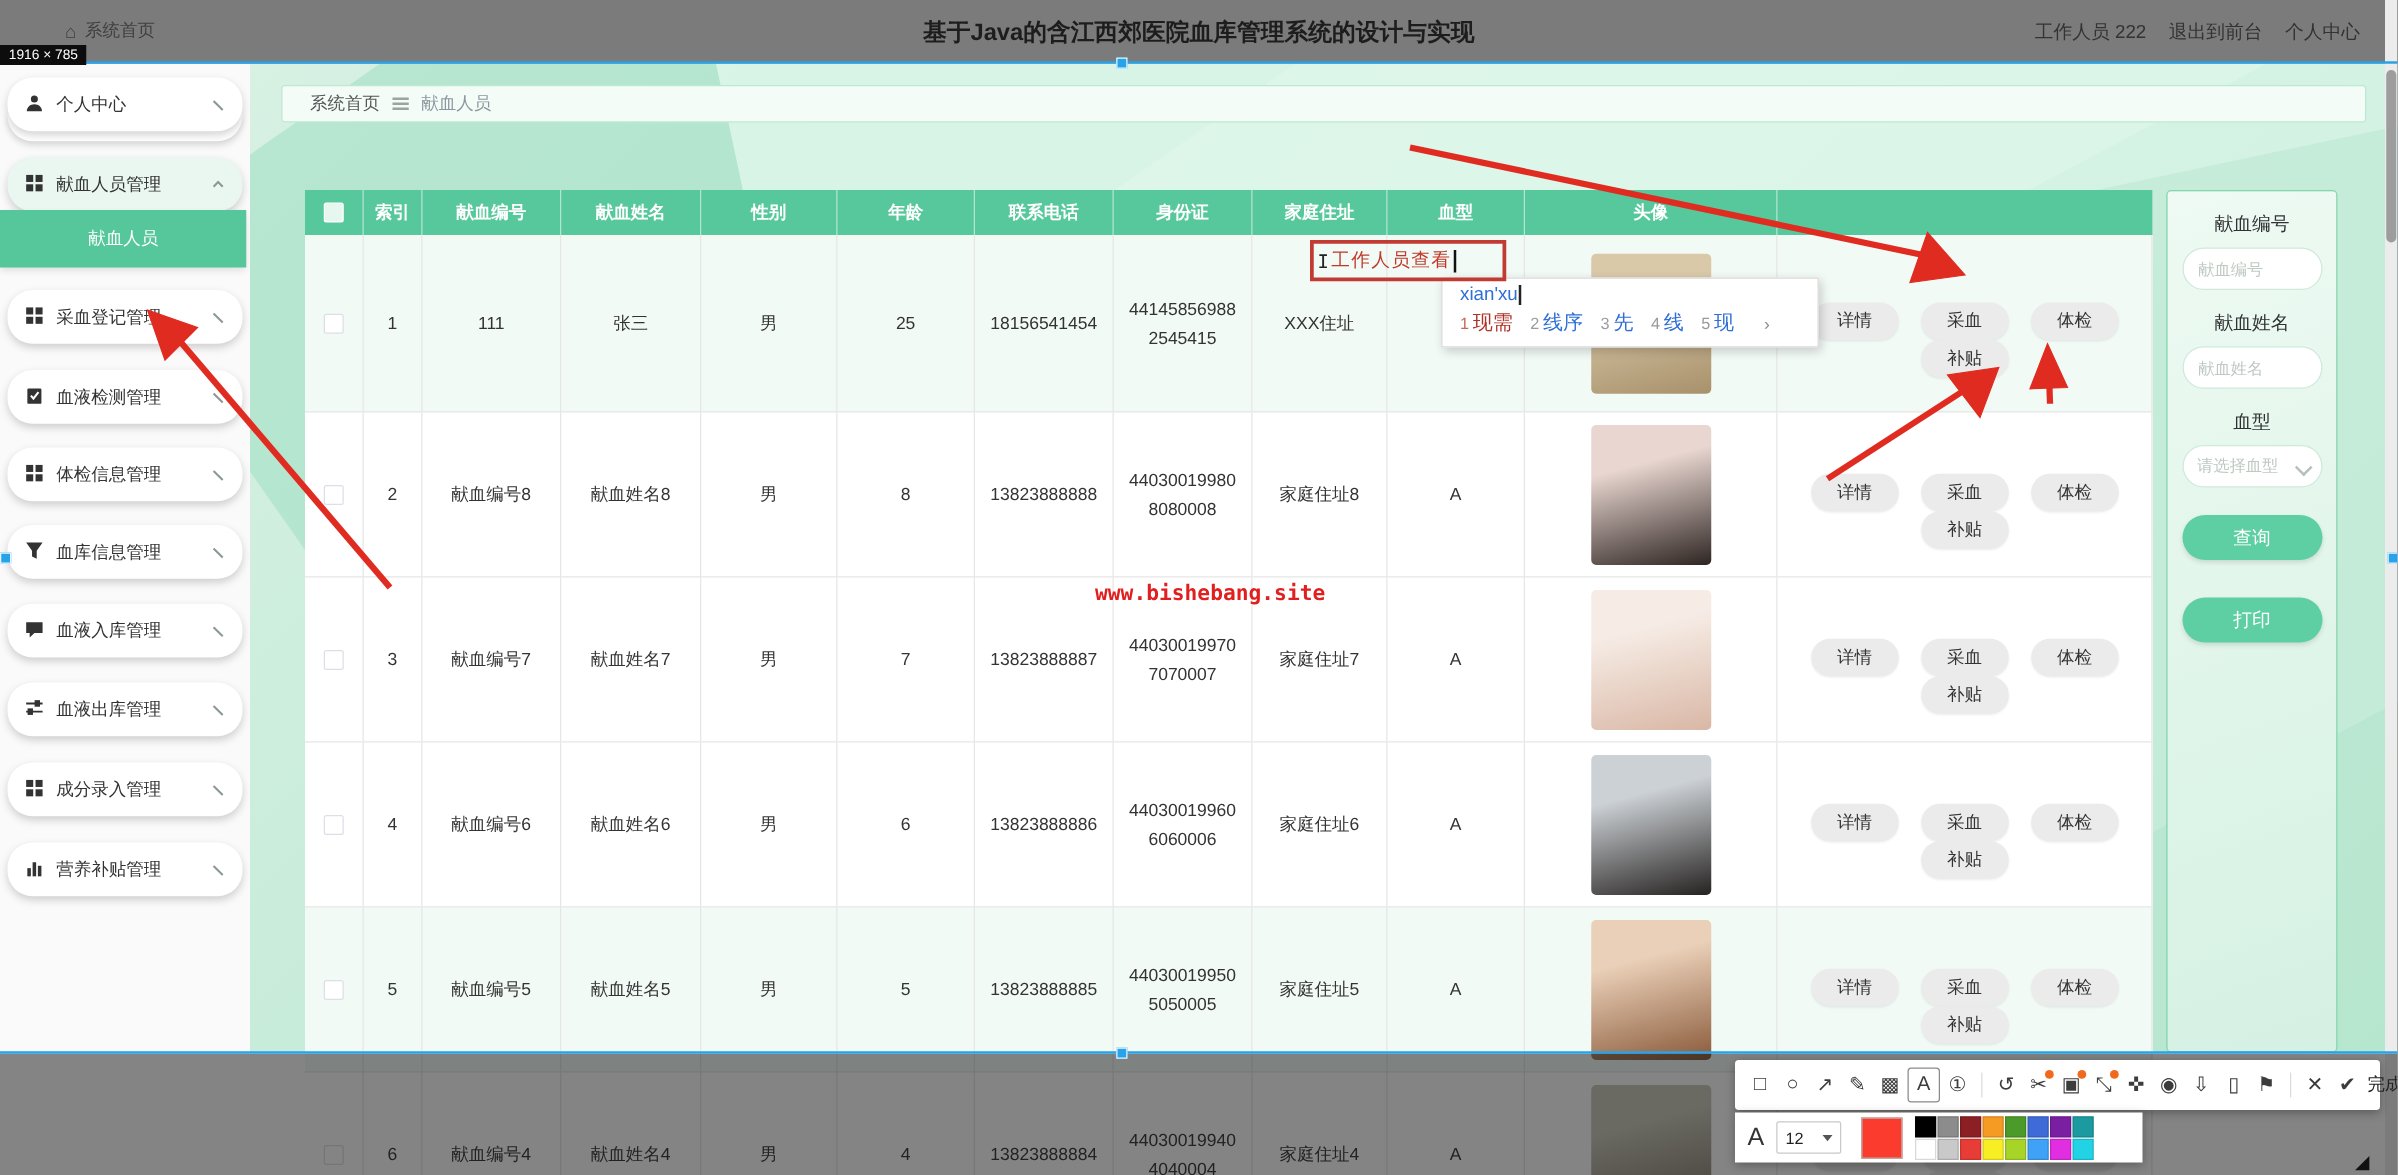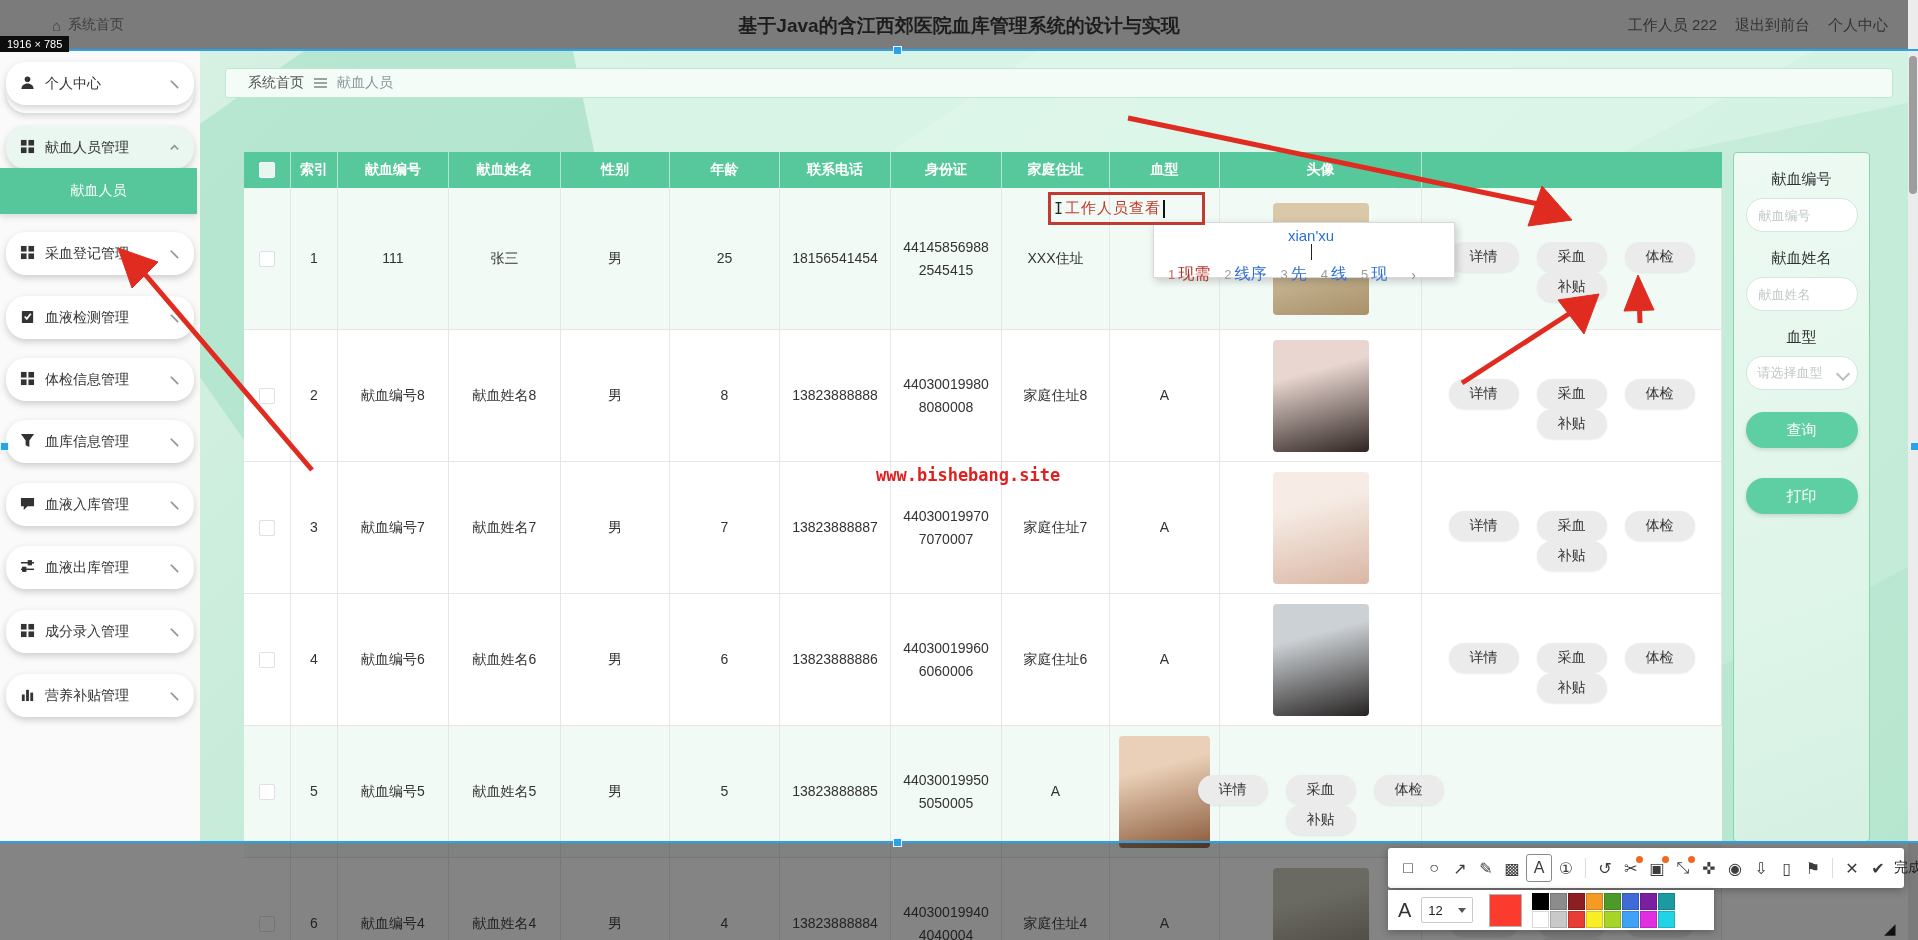--- a/index.html
+++ b/index.html
@@ -87,21 +87,21 @@
   #red-box{left:1048px;top:192px;width:157px;height:33px;border:3px solid #c23b33;z-index:20;
     display:flex;align-items:center;padding-left:3px;box-sizing:border-box;background:transparent;}
   #red-box .ibeam{color:#222;font-size:15px;margin-right:2px;font-family:"DejaVu Sans Mono",monospace;}
   #red-box .txt{color:#c0392b;font-size:15px;letter-spacing:1px;}
   #red-box .caret{width:1.5px;height:18px;background:#111;margin-left:2px;}
   #arrow-layer{left:0;top:0;width:1918px;height:940px;z-index:21;pointer-events:none;}
 
   
   #ime{left:1153px;top:222px;width:302px;height:56px;background:#fff;border:1px solid #d9d9d9;
     box-shadow:2px 3px 8px rgba(0,0,0,.2);z-index:15;box-sizing:border-box;padding:4px 0 0 14px;}
-  #ime .comp{color:#2f6fd6;font-size:15px;display:flex;align-items:center;flex-direction:column;}
+  #ime .comp{color:#2f6fd6;font-size:15px;display:flex;align-items:center;}
   #ime .comp .caret{width:1.5px;height:16px;background:#222;margin-left:1px;}
   #ime .cands{display:flex;align-items:center;margin-top:4px;font-size:16px;gap:14px;}
   .cand .n{color:#9b9b9b;font-size:13px;margin-right:3px;}
   .cand .t{color:#2f6fd6;}
   .cand.first .n{color:#c56a5a;}
   .cand.first .t{color:#b03128;}
   #ime .more{color:#8a8a8a;margin-left:10px;font-size:14px;}
 
   
   #bottom-dim{left:0;top:843px;width:1918px;height:97px;background:rgba(20,20,20,.52);z-index:30;}
@@ -407,20 +407,21 @@
           <div class="tcell">
             <div class="cb"></div>
           </div>
           <div class="tcell">5</div>
           <div class="tcell">献血编号5</div>
           <div class="tcell">献血姓名5</div>
           <div class="tcell">男</div>
           <div class="tcell">5</div>
           <div class="tcell">13823888885</div>
           <div class="tcell">440300199505050005</div>
+          <div class="tcell">家庭住址5</div>
           <div class="tcell">A</div>
           <div class="tcell">
             <div class="avatar" style="background:linear-gradient(165deg,#ead0b8 30%,#8a5a3a)"></div>
           </div>
           <div class="tcell">
             <div class="ops">
               <div class="line1">
                 <button class="op-btn">详情</button>
                 <button class="op-btn">采血</button>
                 <button class="op-btn">体检</button>

